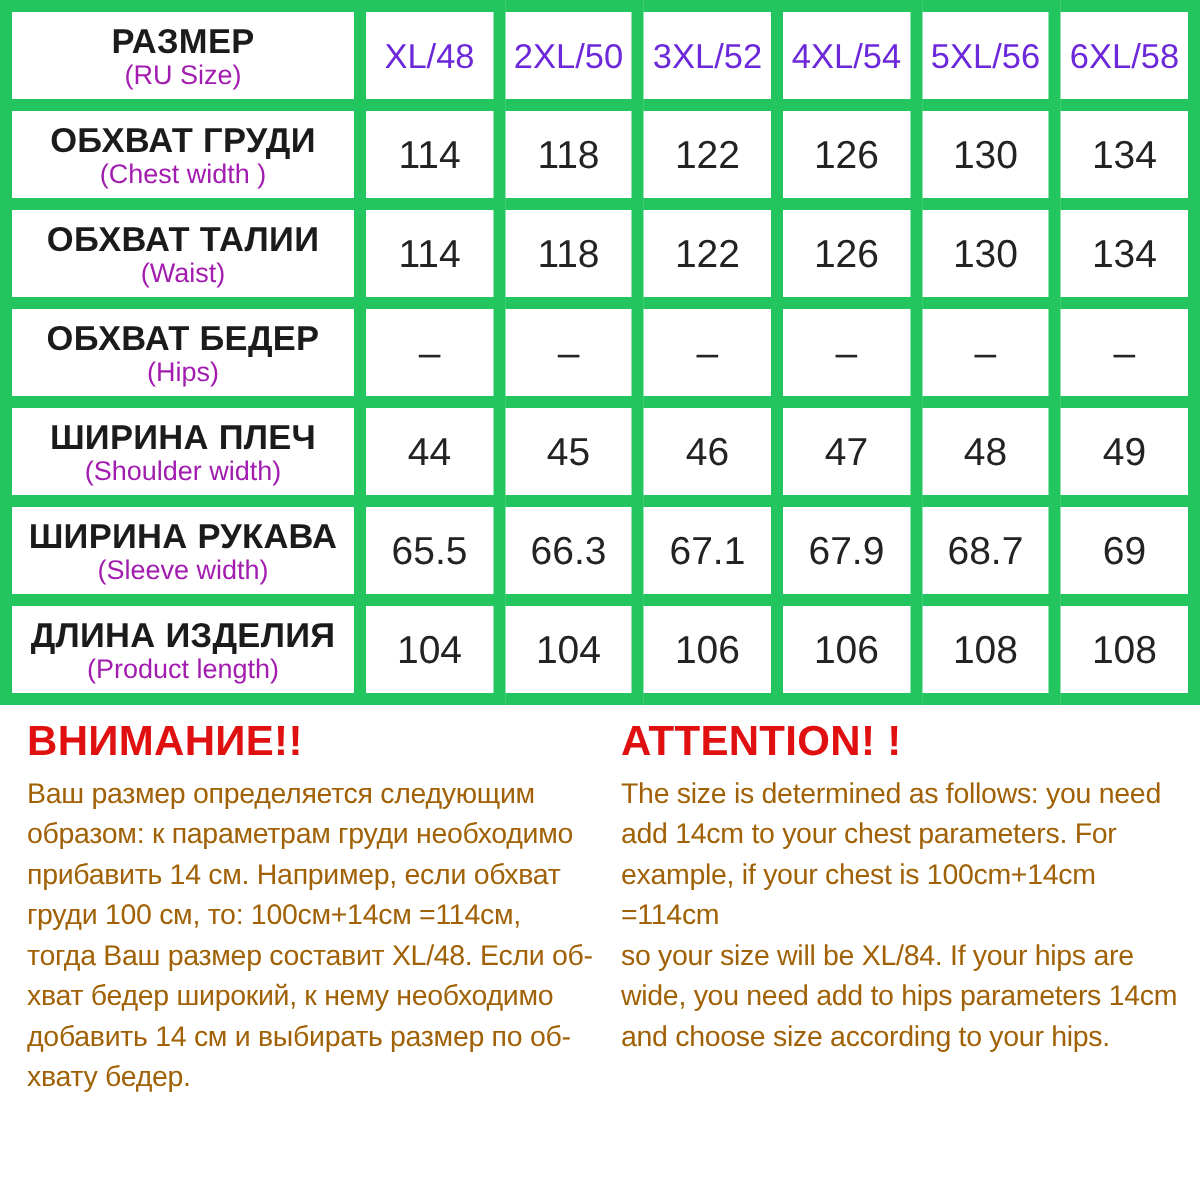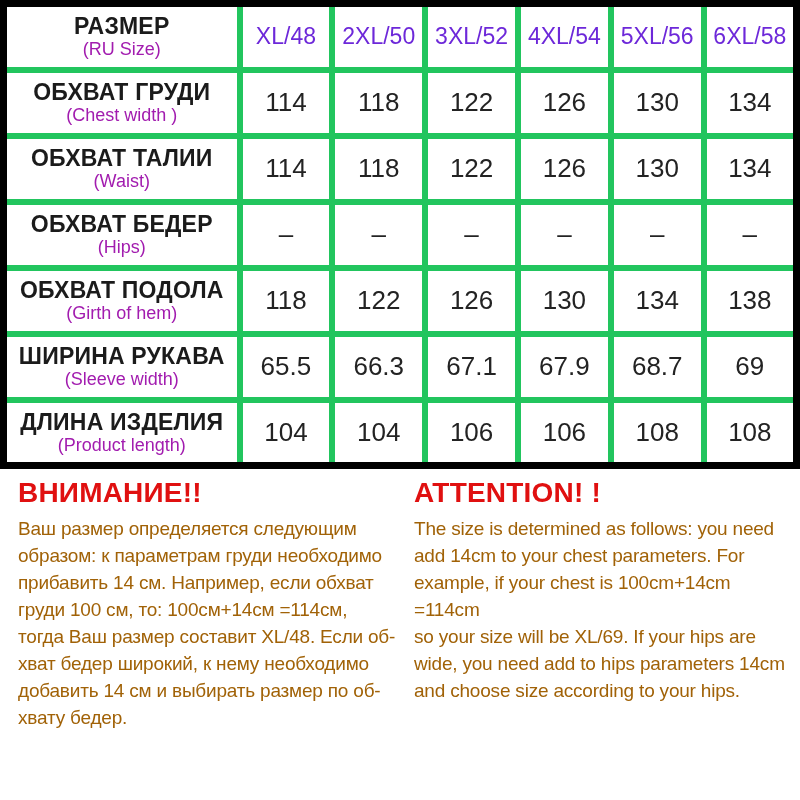--- a/index.html
+++ b/index.html
@@ -13,21 +13,21 @@
     color: #1b1b1b;
   }
   
   table.size-table {
     width: 800px;
     table-layout: fixed;
     border-collapse: collapse;
     border: 7px solid #000000;
   }
   table.size-table td {
-    border: 6px solid #22c55e;
+    border: 8px solid #22c55e;
     text-align: center;
     vertical-align: middle;
     height: 66px;
     padding: 0;
     background: #ffffff;
   }
   col.label-col { width: 236px; }
   .ru-label {
     font-weight: bold;
     font-size: 23px;
@@ -123,29 +123,29 @@
       </td>
       <td class="value-cell">–</td>
       <td class="value-cell">–</td>
       <td class="value-cell">–</td>
       <td class="value-cell">–</td>
       <td class="value-cell">–</td>
       <td class="value-cell">–</td>
     </tr>
     <tr>
       <td>
-        <div class="ru-label">ОБХВАТ ПОДОЛА</div>
-        <div class="en-label">(Girth of hem)</div>
+        <div class="ru-label">ШИРИНА ПЛЕЧ</div>
+        <div class="en-label">(Shoulder width)</div>
       </td>
-      <td class="value-cell">118</td>
-      <td class="value-cell">122</td>
-      <td class="value-cell">126</td>
-      <td class="value-cell">130</td>
-      <td class="value-cell">134</td>
-      <td class="value-cell">138</td>
+      <td class="value-cell">44</td>
+      <td class="value-cell">45</td>
+      <td class="value-cell">46</td>
+      <td class="value-cell">47</td>
+      <td class="value-cell">48</td>
+      <td class="value-cell">49</td>
     </tr>
     <tr>
       <td>
         <div class="ru-label">ШИРИНА РУКАВА</div>
         <div class="en-label">(Sleeve width)</div>
       </td>
       <td class="value-cell">65.5</td>
       <td class="value-cell">66.3</td>
       <td class="value-cell">67.1</td>
       <td class="value-cell">67.9</td>
@@ -177,17 +177,17 @@
 тогда Ваш размер составит XL/48. Если об-
 хват бедер широкий, к нему необходимо
 добавить 14 см и выбирать размер по об-
 хвату бедер.</div>
   </div>
   <div class="note">
     <div class="note-title">ATTENTION! !</div>
     <div class="note-body">The size is determined as follows: you need
 add 14cm to your chest parameters. For
 example, if your chest is 100cm+14cm =114cm
-so your size will be XL/69. If your hips are
+so your size will be XL/84. If your hips are
 wide, you need add to hips parameters 14cm
 and choose size according to your hips.</div>
   </div>
 </div>
 
 </body></html>

